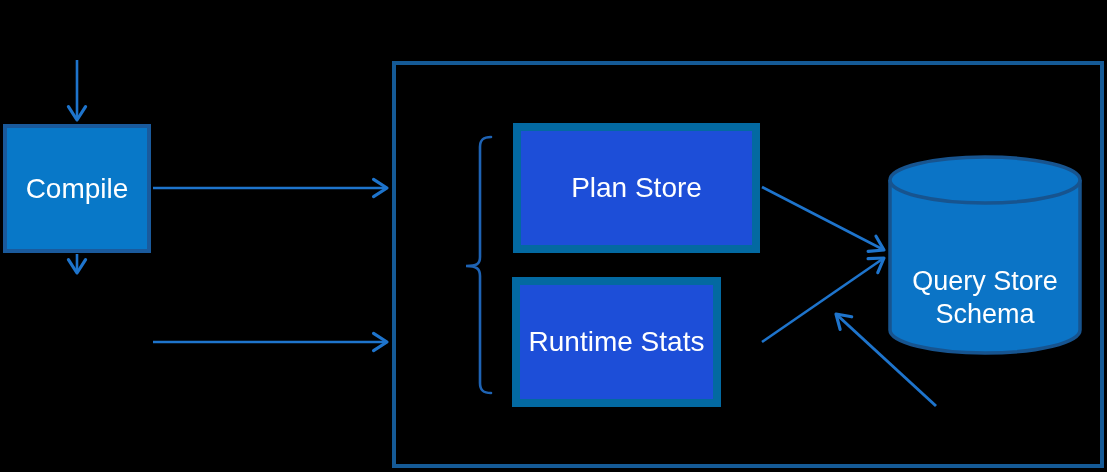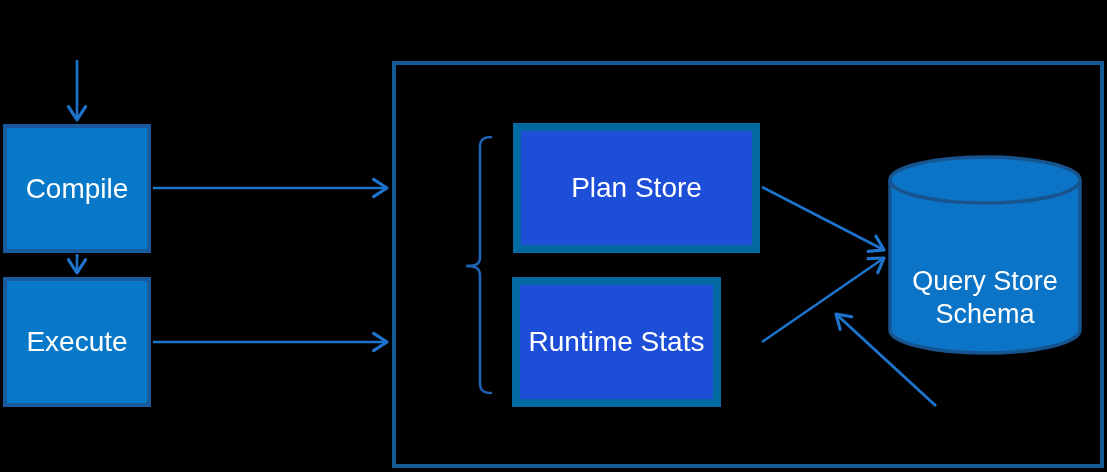--- a/index.html
+++ b/index.html
@@ -61,23 +61,20 @@
 </head>
 <body>
 
 <div class="stage">
 
   <div id="container-rect"></div>
 
   <div id="compile" class="node blue-node">
     <span>Compile</span>
   </div>
-  <div id="execute" class="node blue-node">
-    <span>Execute</span>
-  </div>
   <div id="planstore" class="node orange-node">
     <span>Plan Store</span>
   </div>
   <div id="runtimestats" class="node orange-node">
     <span>Runtime Stats</span>
   </div>
 
   <svg id="overlay" viewBox="0 0 1107 472" xmlns="http://www.w3.org/2000/svg">
     <defs>
       <marker id="arrowhead" markerUnits="userSpaceOnUse" markerWidth="26" markerHeight="22" viewBox="-13 -9 16 18" refX="0" refY="0" orient="auto">

